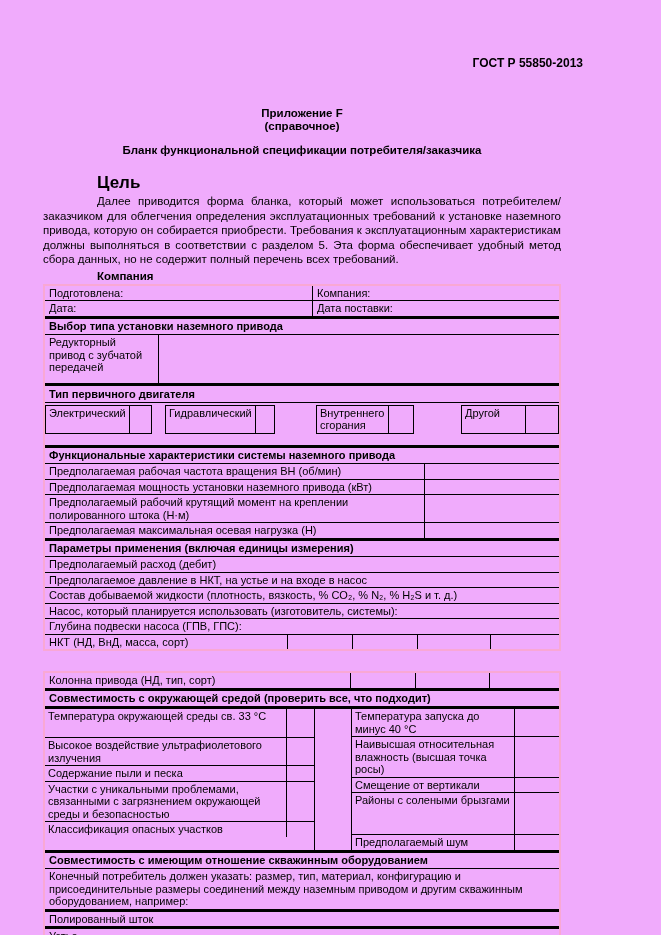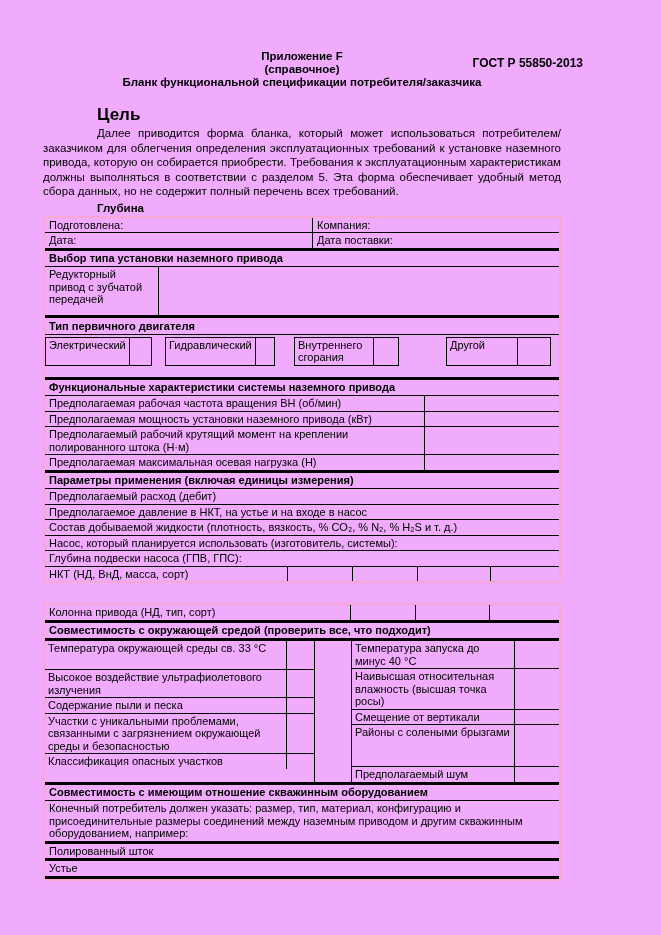--- a/index.html
+++ b/index.html
@@ -6,23 +6,23 @@
   html,body { background:#888; }
   .page {
     width:661px; height:935px; background:#f0abfc; color:#000;
     font-family:"Liberation Sans","DejaVu Sans",sans-serif;
     position:relative; overflow:hidden; margin:0 auto;
   }
   .gost { position:absolute; top:56px; right:78px; font-size:12px; font-weight:bold; }
   .content { margin-left:43px; width:518px; }
   .bold { font-weight:bold; }
   .center { text-align:center; }
-  .appendix { padding-top:50px; font-size:11.5px; line-height:13px; }
+  .appendix { padding-top:107px; font-size:11.5px; line-height:13px; }
   .appendix-note { font-size:11.5px; line-height:13px; }
-  .form-title { font-size:11.5px;text-align:center; }
+  .form-title { margin-top:11px; font-size:11.5px;text-align:center; }
   .h-goal { margin-top:17px; font-size:17px; padding-left:54px; }
   .para { margin-top:1px; font-size:11.5px; line-height:14.5px; text-align:justify; text-indent:54px; }
   .h-company { margin-top:3px; font-size:11.5px; padding-left:54px; }
 
   .tbl { border:2px solid #f9a8d4; font-size:11px; line-height:12.5px; }
   .tbl1 { margin-top:2px; }
   .tbl2 { margin-top:20px; }
   .row { display:flex; border-top:1.5px solid #000; }
   .row.first { border-top:none; }
   .row.thick { border-top:3px solid #000; }
@@ -38,21 +38,21 @@
   
   .gear-label { width:114px; border-right:1.5px solid #000; min-height:48px; }
 
   
   .motor-row { display:flex; border-top:1.5px solid #000; padding:2px 0 11px 0; }
   .mbox { display:flex; border:1.5px solid #000; min-height:26px; }
   .mbox .lbl { flex:1; padding:1px 3px; }
   .mbox .mcb { border-left:1.5px solid #000; }
   .mb1 { width:107px; } .mb1 .mcb { width:24px; }
   .mb2 { width:110px; margin-left:13px; } .mb2 .mcb { width:24px; }
-  .mb3 { width:105px; margin-left:19px; } .mb3 .mcb { width:25px; }
+  .mb3 { width:105px; margin-left:41px; } .mb3 .mcb { width:25px; }
   .mb4 { width:105px; margin-left:47px; } .mb4 .mcb { width:33px; }
 
   
   .f-label { width:380px; border-right:1.5px solid #000; }
   .f-value { flex:1; }
 
   
   .t-label { width:242px; }
   .t-c1 { width:65px; } .t-c2 { width:65px; } .t-c3 { width:73px; } .t-c4 { flex:1; }
   .d-label { width:305px; }
@@ -82,21 +82,21 @@
   <div class="content">
 
     <div class="center bold appendix">Приложение F</div>
     <div class="center bold appendix-note">(справочное)</div>
 
     <div class="center bold form-title">Бланк функциональной спецификации потребителя/заказчика</div>
 
     <div class="bold h-goal">Цель</div>
     <p class="para">Далее приводится форма бланка, который может использоваться потребителем/заказчиком для облегчения определения эксплуатационных требований к установке наземного привода, которую он собирается приобрести. Требования к эксплуатационным характеристикам должны выполняться в соответствии с разделом 5. Эта форма обеспечивает удобный метод сбора данных, но не содержит полный перечень всех требований.</p>
 
-    <div class="bold h-company">Глубина</div>
+    <div class="bold h-company">Компания</div>
 
     <div class="tbl tbl1">
 
       <div class="row first">
         <div class="cell c-left">Подготовлена:</div>
         <div class="cell c-right">Компания:</div>
       </div>
       <div class="row">
         <div class="cell c-left">Дата:</div>
         <div class="cell c-right">Дата поставки:</div>

